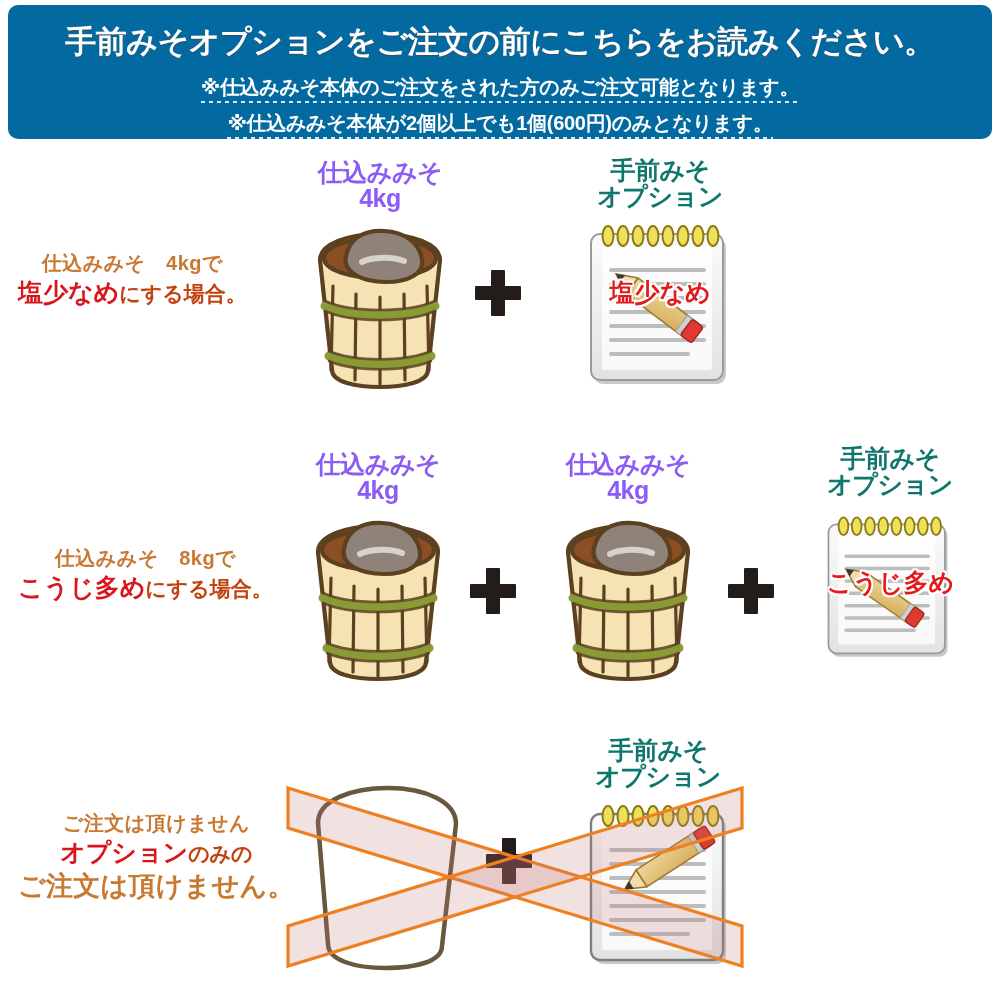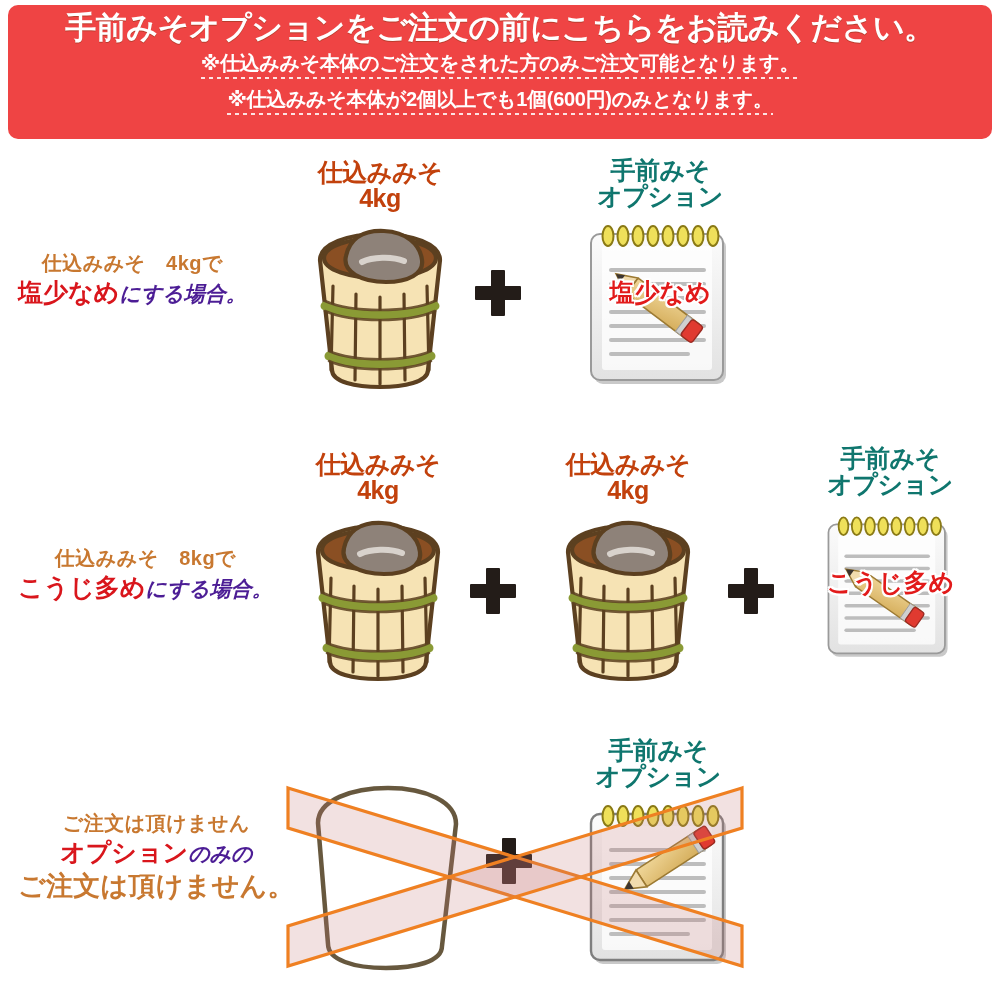--- a/index.html
+++ b/index.html
@@ -6,66 +6,66 @@
   body{
     width:1000px;height:1000px;background:#ffffff;overflow:hidden;
     font-family:"Liberation Sans","DejaVu Sans",sans-serif;
     -webkit-font-smoothing:antialiased;
   }
   .page{position:relative;width:1000px;height:1000px;}
 
   
   .banner{
     position:absolute;left:8px;top:5px;width:984px;height:134px;
-    background:#ef4444;border-radius:10px;
+    background:#0369a1;border-radius:10px;
     box-sizing:border-box;
     display:flex;flex-direction:column;align-items:center;
-    padding-top:6px;
+    padding-top:20px;
   }
   .banner-title{
     color:#ffffff;font-weight:bold;font-size:31px;line-height:1.12;
     letter-spacing:-0.5px;white-space:nowrap;
     text-shadow:0 1px 0 rgba(120,50,15,.45);
   }
   .banner-sub{
     position:relative;color:#ffffff;font-weight:bold;font-size:20px;
     line-height:1.1;white-space:nowrap;letter-spacing:-0.3px;
-    padding-bottom:5px;margin-top:6px;
+    padding-bottom:5px;margin-top:16px;
   }
   .banner-sub::after{
     content:"";position:absolute;left:0;right:0;bottom:0;height:2px;
     background-image:repeating-linear-gradient(to right,rgba(255,255,255,.85) 0 4px,rgba(255,255,255,0) 4px 8px);
   }
   .banner-sub.second{margin-top:9px;}
 
   
   .row{position:absolute;left:0;width:1000px;}
   .row-1{top:150px;height:255px;}
   .row-2{top:440px;height:255px;}
   .row-3{top:730px;height:265px;}
 
   .caption{
     position:absolute;left:18px;
     font-weight:bold;color:#c87830;line-height:1.32;white-space:nowrap;text-align:center;
   }
   .cap-line1{font-size:20px;letter-spacing:0.5px;}
   .cap-strong{color:#d9161c;font-size:25px;}
-  .cap-tail{color:#4c1d95;font-size:21px;font-style:italic;}
+  .cap-tail{color:#c2410c;font-size:21px;}
   .cap-line3{font-size:27px;letter-spacing:0.3px;}
   .row-1 .caption{top:100px;}
   .row-2 .caption{top:105px;}
   .row-3 .caption{top:80px;}
 
   
   .unit{position:absolute;}
   .unit-label{
     position:absolute;left:50%;transform:translateX(-50%);top:0;
     text-align:center;font-weight:bold;line-height:1.03;white-space:nowrap;
   }
-  .lbl-orange{color:#c2410c;font-size:25px;letter-spacing:-0.5px;}
+  .lbl-orange{color:#8b5cf6;font-size:25px;letter-spacing:-0.5px;}
   .lbl-green{color:#0f766e;font-size:25px;letter-spacing:-0.5px;}
 
   .plus{
     position:absolute;width:46px;height:46px;
   }
   .plus::before,.plus::after{
     content:"";position:absolute;background:#231c18;border-radius:1px;
   }
   .plus::before{left:0;top:16px;width:46px;height:14px;}
   .plus::after{top:0;left:16px;width:14px;height:46px;}

